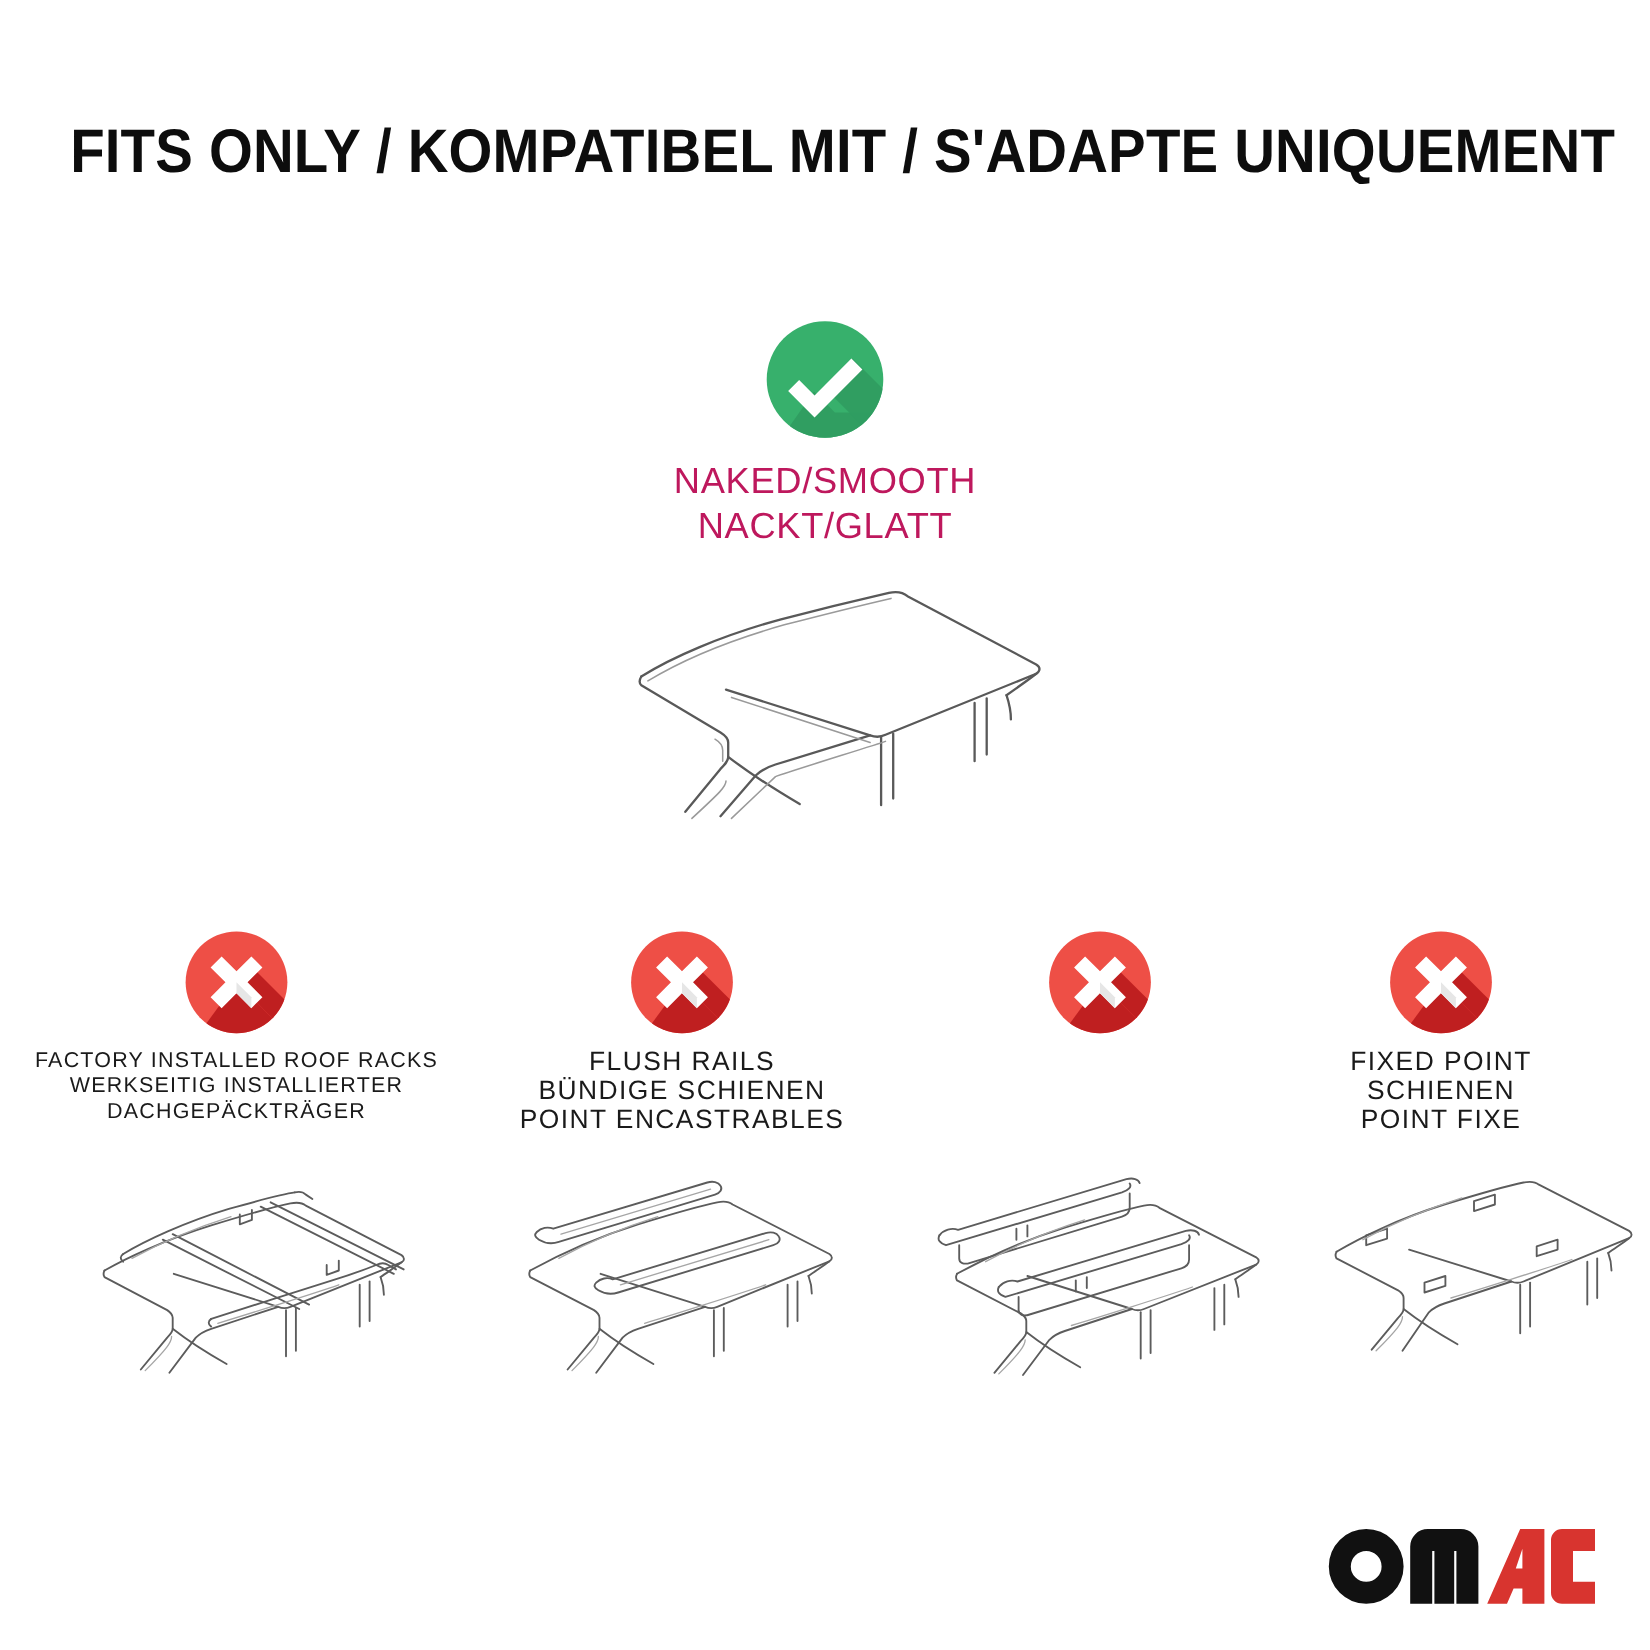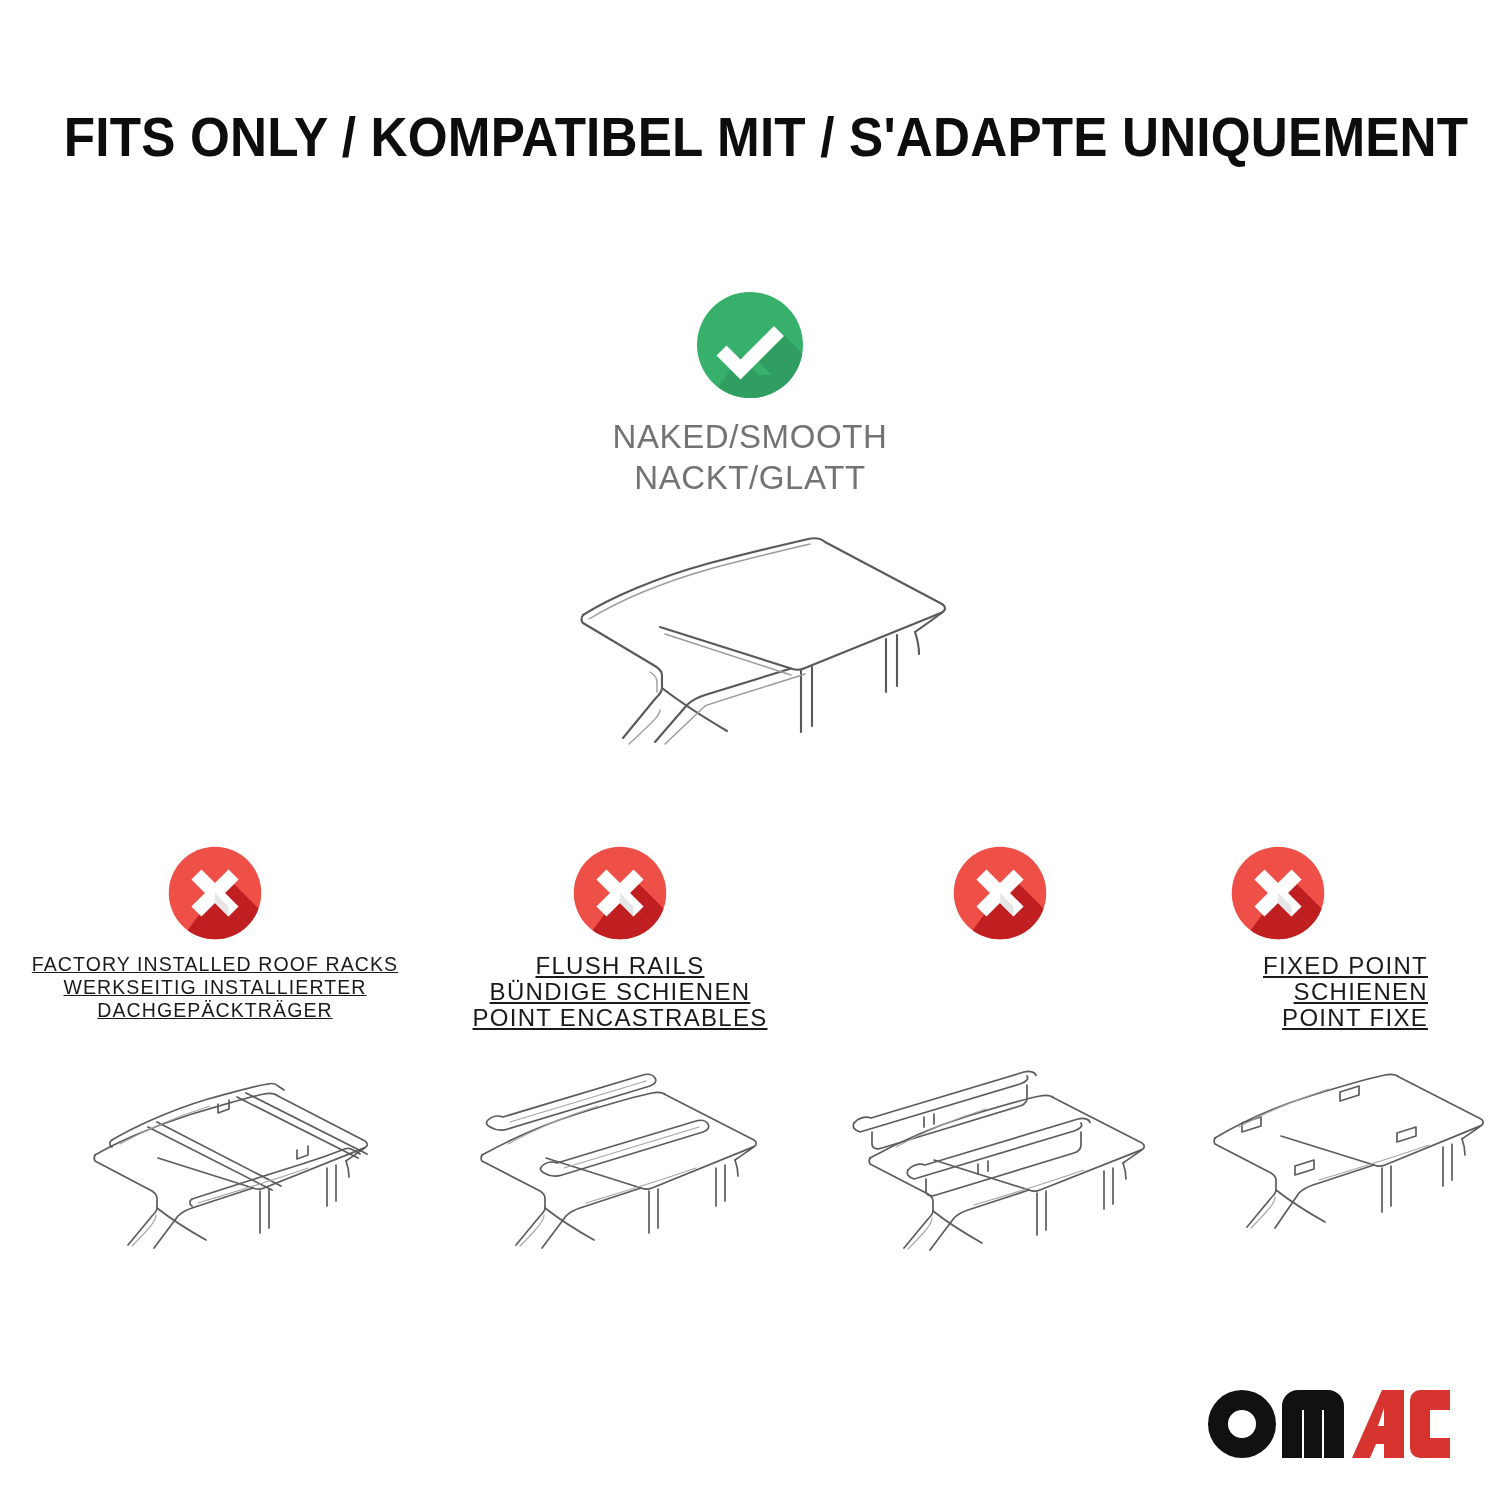--- a/index.html
+++ b/index.html
@@ -46,21 +46,21 @@
     display: block;
     margin: 0 auto;
   }
   .approved-labels {
     margin-top: 16px;
     font-family: "Liberation Sans", sans-serif;
     font-weight: 300;
     font-size: 33px;
     line-height: 41px;
     letter-spacing: 0.6px;
-    color: #737373;
+    color: #be185d;
   }
   .approved-labels div { white-space: nowrap; }
 
   .hero-roof {
     position: absolute;
     left: 505px;
     top: 520px;
   }
 
   
@@ -80,21 +80,21 @@
 
   .reject-labels {
     margin-top: 12px;
     font-family: "Liberation Sans", sans-serif;
     font-weight: 400;
     font-size: 24px;
     line-height: 26px;
     letter-spacing: 1.3px;
     color: #1a1a1a;
   }
-  .reject-labels div { white-space: nowrap; text-decoration: underline; }
+  .reject-labels div { white-space: nowrap; }
   .reject-labels.small { font-size: 19.5px; line-height: 23px; letter-spacing: 1.1px; }
 
   
   .logo {
     position: absolute;
     right: 48px;
     bottom: 38px;
     height: 74px;
     display: flex;
     align-items: center;
@@ -227,21 +227,21 @@
       <g clip-path="url(#rclip3)">
         <path d="M55 55 L110 110 L110 130 L0 130 Z" fill="#bf1f20"></path>
         <path d="M71 39 L110 78 L110 110 L55 55 Z" fill="#bf1f20"></path>
       </g>
       <path d="M39.5 28 L55 43.5 L70.5 28 L82 39.5 L66.5 55 L82 70.5 L70.5 82
                L55 66.5 L39.5 82 L28 70.5 L43.5 55 L28 39.5 Z" fill="#ffffff"></path>
       <path d="M55 55 L70.5 70.5 L70.5 82 L55 66.5 Z" fill="#e6e6e6"></path>
     </svg>
   </div>
 
-  <div class="reject-col" style="left:1128px; width:300px;text-align:right;">
+  <div class="reject-col" style="left:1160px; width:300px;">
     <svg class="x-badge" width="96" height="96" viewBox="0 0 110 110">
       <defs>
           <clipPath id="rclip4">
             <circle cx="55" cy="55" r="53"></circle>
           </clipPath>
         </defs>
       <circle cx="55" cy="55" r="53" fill="#ee4f46"></circle>
       <g clip-path="url(#rclip4)">
         <path d="M55 55 L110 110 L110 130 L0 130 Z" fill="#bf1f20"></path>
         <path d="M71 39 L110 78 L110 110 L55 55 Z" fill="#bf1f20"></path>

